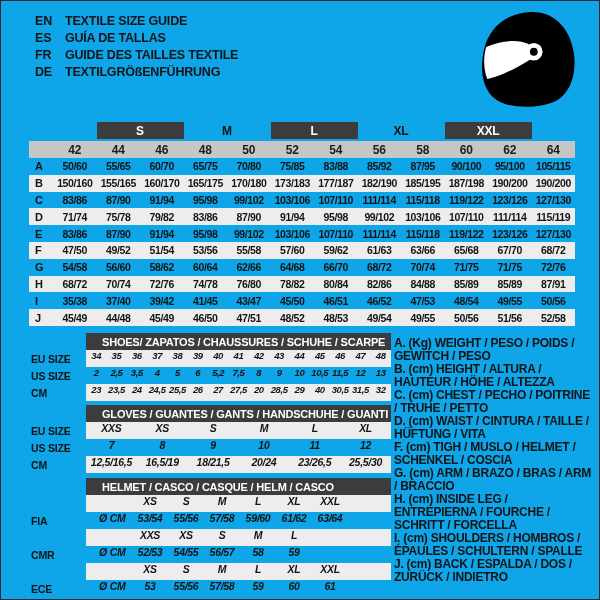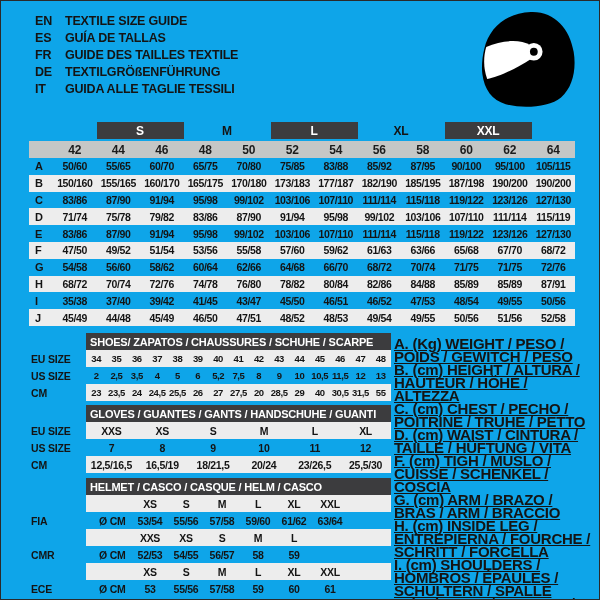--- a/index.html
+++ b/index.html
@@ -29,34 +29,34 @@
   .m-row.alt{background:var(--gray-light,#ededed);}
   .m-letter{width:24px;padding-left:6px;box-sizing:border-box;font-size:11px;}
   .m-cell{width:43.5px;text-align:center;font-size:10.5px;letter-spacing:-0.4px;}
   
   .sub-table{position:absolute;left:28px;width:362px;}
   #shoesTable{top:332px;}
   #glovesTable{top:404px;}
   #helmetTable{top:477px;}
   .sub-header{margin-left:57px;width:305px;height:17px;box-sizing:border-box;
        background:var(--dark,#3c3c3e);color:#fff;display:flex;align-items:center;
-       padding-left:4px;font-size:11px;white-space:nowrap;}
+       padding-left:16px;font-size:11px;white-space:nowrap;}
   .sub-row{display:flex;height:17px;align-items:stretch;}
   .sub-label{width:57px;display:flex;align-items:center;padding-left:2px;
        box-sizing:border-box;font-size:10.5px;}
-  .band{width:305px;display:flex;align-items:center;}
+  .band{width:305px;display:flex;font-style:italic;}
   .band.gray{background:var(--gray-light,#ededed);}
   .shoe-cell{flex:1;text-align:center;font-size:9.5px;letter-spacing:-0.4px;}
   .glove-cell{flex:1;text-align:center;font-size:10.5px;letter-spacing:-0.3px;}
   .ocm-cell{width:46px;box-sizing:border-box;padding-left:13px;font-size:10.5px;}
   .helm-cell{width:36px;text-align:center;font-size:10.5px;letter-spacing:-0.3px;}
   .helm-fill{flex:1;}
   
   .legend{position:absolute;left:393px;top:336px;width:198px;}
-  .legend-item{font-size:15px;line-height:13px;letter-spacing:-0.25px;text-decoration:underline;}
+  .legend-item{font-size:12px;line-height:13px;letter-spacing:-0.25px;}
 </style>
 </head>
 <body>
 
 <div class="page" style="--dark: #3c3c3e; --gray-mid: #c5c7c6; --gray-light: #ededed; --text: #141414;">
 
   <div class="langs" id="langs">
       <div class="lang-row">
         <span class="lang-code">EN</span>
         <span class="lang-title">TEXTILE SIZE GUIDE</span>
@@ -65,24 +65,20 @@
         <span class="lang-code">ES</span>
         <span class="lang-title">GUÍA DE TALLAS</span>
       </div>
       <div class="lang-row">
         <span class="lang-code">FR</span>
         <span class="lang-title">GUIDE DES TAILLES TEXTILE</span>
       </div>
       <div class="lang-row">
         <span class="lang-code">DE</span>
         <span class="lang-title">TEXTILGRÖßENFÜHRUNG</span>
-      </div>
-      <div class="lang-row">
-        <span class="lang-code">IT</span>
-        <span class="lang-title">GUIDA ALLE TAGLIE TESSILI</span>
       </div>
     </div>
 
   <div class="helmet-wrap">
     <svg viewBox="0 0 120 105">
       <path d="M63,3 C38,4 20,19 15,41 C13,49 12,59 13,67 C15,83 23,94 37,98 C55,103 82,101 94,91 C106,81 110,62 107,44 C103,20 87,2 63,3 Z" fill="#000"></path>
       <path d="M17,39 C33,32 52,31 62,37 L64,51 C47,62 29,70 18,72 C14,61 14,49 17,39 Z" fill="#fff"></path>
       <circle cx="66" cy="44" r="9" fill="#fff"></circle>
       <circle cx="66" cy="44" r="4" fill="#000"></circle>
     </svg>
@@ -319,21 +315,21 @@
           <div class="shoe-cell">25,5</div>
           <div class="shoe-cell">26</div>
           <div class="shoe-cell">27</div>
           <div class="shoe-cell">27,5</div>
           <div class="shoe-cell">20</div>
           <div class="shoe-cell">28,5</div>
           <div class="shoe-cell">29</div>
           <div class="shoe-cell">40</div>
           <div class="shoe-cell">30,5</div>
           <div class="shoe-cell">31,5</div>
-          <div class="shoe-cell">55</div>
+          <div class="shoe-cell">32</div>
         </div>
       </div>
     </div>
   <div class="sub-table" id="glovesTable">
       <div class="sub-header">GLOVES / GUANTES / GANTS / HANDSCHUHE / GUANTI</div>
       <div class="sub-row">
         <div class="sub-label">EU SIZE</div>
         <div class="band gray">
           <div class="glove-cell">XXS</div>
           <div class="glove-cell">XS</div>
@@ -446,20 +442,20 @@
           <div class="helm-fill"></div>
         </div>
       </div>
     </div>
 
   <div class="legend" id="legend">
       <div class="legend-item">A. (Kg) WEIGHT / PESO / POIDS / GEWITCH / PESO</div>
       <div class="legend-item">B. (cm) HEIGHT / ALTURA / HAUTEUR / HÖHE / ALTEZZA</div>
       <div class="legend-item">C. (cm) CHEST / PECHO / POITRINE / TRUHE / PETTO</div>
       <div class="legend-item">D. (cm) WAIST / CINTURA / TAILLE / HÜFTUNG / VITA</div>
-      <div class="legend-item">F. (cm) TIGH / MUSLO / CUISSE / SCHENKEL / COSCIA</div>
+      <div class="legend-item">F. (cm) TIGH / MUSLO / HELMET / SCHENKEL / COSCIA</div>
       <div class="legend-item">G. (cm) ARM / BRAZO / BRAS / ARM / BRACCIO</div>
       <div class="legend-item">H. (cm) INSIDE LEG / ENTREPIERNA / FOURCHE / SCHRITT / FORCELLA</div>
       <div class="legend-item">I. (cm) SHOULDERS / HOMBROS / ÉPAULES / SCHULTERN / SPALLE</div>
       <div class="legend-item">J. (cm) BACK / ESPALDA / DOS / ZURÜCK / INDIETRO</div>
     </div>
 
 </div>
 
 </body></html>

